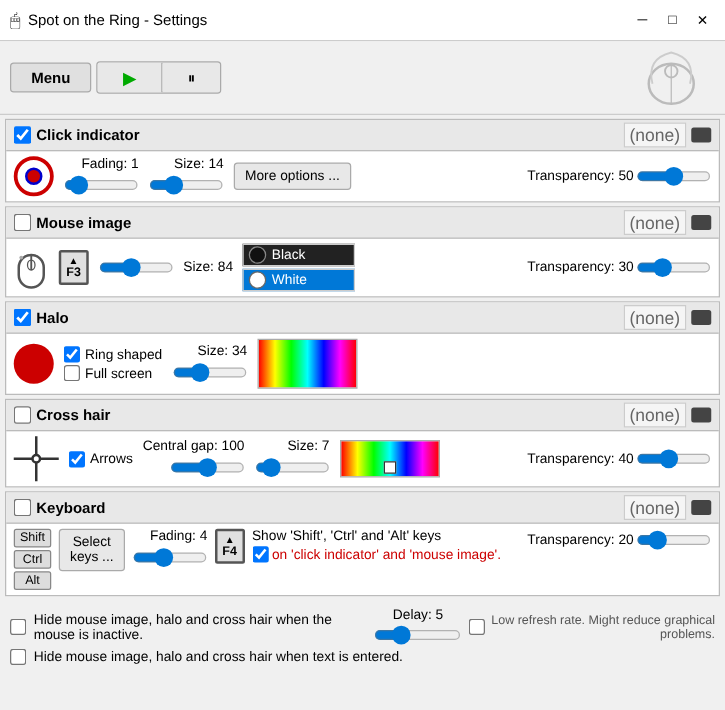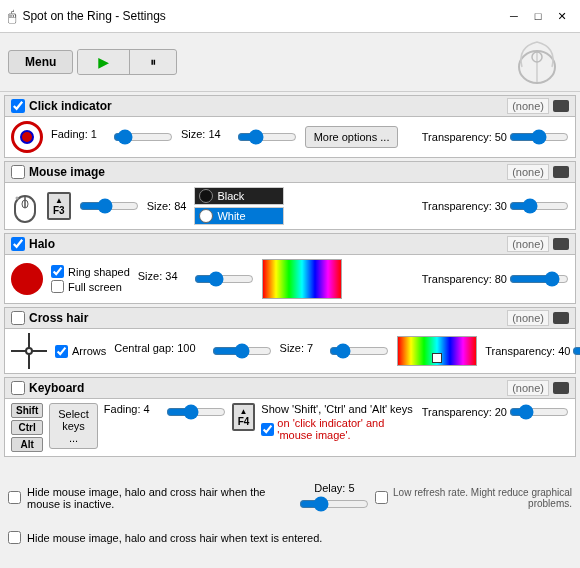--- a/index.html
+++ b/index.html
@@ -105,21 +105,21 @@
       font-weight: bold;
       font-size: 12px;
     }
     .section-right {
       margin-left: auto;
       display: flex;
       align-items: center;
       gap: 4px;
     }
     .none-badge {
-      font-size: 11px;
+      font-size: 14px;
       color: #666;
       border: 1px solid #ccc;
       padding: 1px 4px;
       background: #f5f5f5;
     }
     .section-body {
       display: flex;
       align-items: center;
       padding: 4px 6px;
       gap: 8px;
@@ -139,23 +139,23 @@
     }
     .click-inner {
       width: 14px;
       height: 14px;
       border-radius: 50%;
       background: #cc0000;
       border: 2px solid #0000cc;
     }
     .slider-group {
       display: flex;
-      flex-direction: row;
-      align-items: flex-start;
-      gap: 16px;
+      flex-direction: column;
+      align-items: flex-end;
+      gap: 2px;
     }
     .slider-label {
       font-size: 11px;
       white-space: nowrap;
     }
     input[type=range] {
       width: 80px;
       height: 18px;
       cursor: pointer;
       accent-color: #0078d7;
@@ -310,21 +310,21 @@
     .shift-ctrl-alt {
       display: flex;
       flex-direction: column;
       gap: 2px;
     }
     .key-badge {
       border: 1px solid #888;
       background: #ddd;
       padding: 1px 4px;
       font-size: 10px;
-      font-weight: bold;
+      font-weight: normal;
       border-radius: 2px;
       text-align: center;
     }
     .select-keys-btn {
       padding: 4px 8px;
       border: 1px solid #aaa;
       background: #e8e8e8;
       border-radius: 3px;
       cursor: pointer;
       font-size: 11px;
@@ -355,21 +355,21 @@
 
     
     .bottom-section {
       padding: 4px 8px;
       font-size: 11px;
     }
     .bottom-row {
       display: flex;
       align-items: center;
       gap: 6px;
-      margin: 18px 0;
+      margin: 2px 0;
     }
     .delay-group {
       display: flex;
       flex-direction: column;
       align-items: center;
       gap: 1px;
       margin-left: auto;
     }
     .low-refresh {
       font-size: 10px;
@@ -521,24 +521,20 @@
       <div class="checkbox-row">
         <input type="checkbox" style="">
         <span>Full screen</span>
       </div>
     </div>
     <div class="slider-group">
       <span class="slider-label">Size: 34</span>
       <input type="range" class="small" value="34" min="1" max="100" style="">
     </div>
     <div class="rainbow-bar"></div>
-    <div class="transparency-group">
-      <span class="slider-label">Transparency: 80</span>
-      <input type="range" class="small" value="80" min="0" max="100" style="">
-    </div>
   </div>
 </div>
 
 <div class="section">
   <div class="section-header">
     <input type="checkbox" class="section-checkbox" style="">
     <span class="section-title">Cross hair</span>
     <div class="section-right">
       <span class="none-badge">(none)</span>
       <div class="kbd-icon-small"></div>

